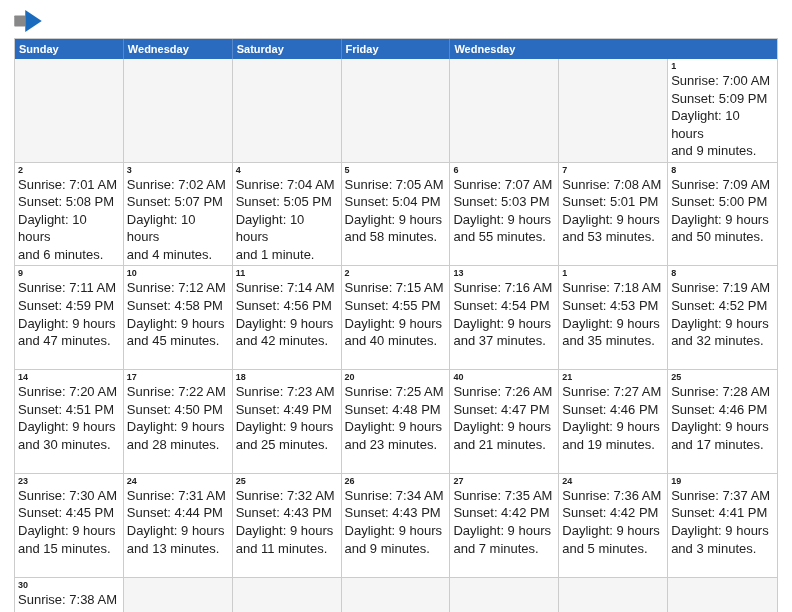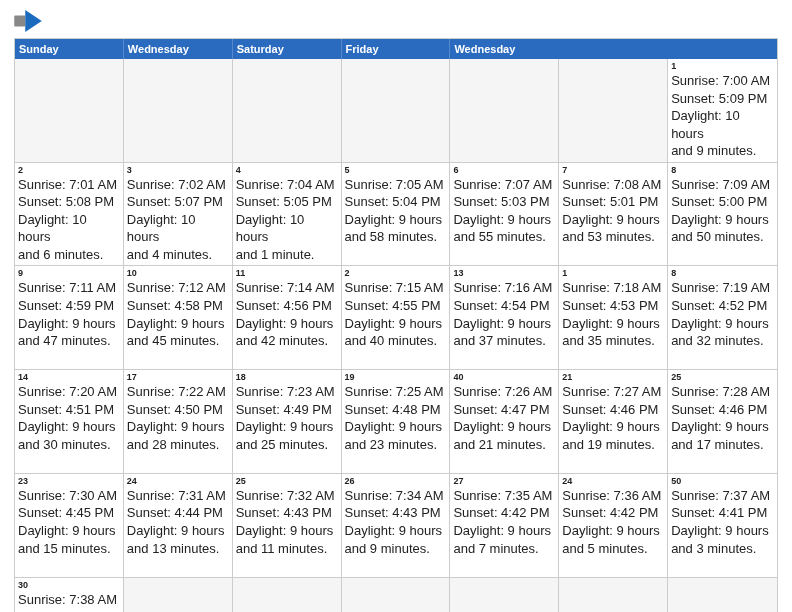--- a/index.html
+++ b/index.html
@@ -206,21 +206,21 @@
         </div>
         <div class="cal-cell">
           <span class="day-number">17</span>
           <div class="cell-text">Sunrise: 7:22 AM<br>Sunset: 4:50 PM<br>Daylight: 9 hours<br>and 28 minutes.</div>
         </div>
         <div class="cal-cell">
           <span class="day-number">18</span>
           <div class="cell-text">Sunrise: 7:23 AM<br>Sunset: 4:49 PM<br>Daylight: 9 hours<br>and 25 minutes.</div>
         </div>
         <div class="cal-cell">
-          <span class="day-number">19</span>
+          <span class="day-number">20</span>
           <div class="cell-text">Sunrise: 7:25 AM<br>Sunset: 4:48 PM<br>Daylight: 9 hours<br>and 23 minutes.</div>
         </div>
         <div class="cal-cell">
           <span class="day-number">40</span>
           <div class="cell-text">Sunrise: 7:26 AM<br>Sunset: 4:47 PM<br>Daylight: 9 hours<br>and 21 minutes.</div>
         </div>
         <div class="cal-cell">
           <span class="day-number">21</span>
           <div class="cell-text">Sunrise: 7:27 AM<br>Sunset: 4:46 PM<br>Daylight: 9 hours<br>and 19 minutes.</div>
         </div>
@@ -246,21 +246,21 @@
         </div>
         <div class="cal-cell">
           <span class="day-number">27</span>
           <div class="cell-text">Sunrise: 7:35 AM<br>Sunset: 4:42 PM<br>Daylight: 9 hours<br>and 7 minutes.</div>
         </div>
         <div class="cal-cell">
           <span class="day-number">24</span>
           <div class="cell-text">Sunrise: 7:36 AM<br>Sunset: 4:42 PM<br>Daylight: 9 hours<br>and 5 minutes.</div>
         </div>
         <div class="cal-cell">
-          <span class="day-number">50</span>
+          <span class="day-number">19</span>
           <div class="cell-text">Sunrise: 7:37 AM<br>Sunset: 4:41 PM<br>Daylight: 9 hours<br>and 3 minutes.</div>
         </div>
         <div class="cal-cell last-row">
           <span class="day-number">30</span>
           <div class="cell-text">Sunrise: 7:38 AM<br>Sunset: 4:41 PM<br>Daylight: 9 hours<br>and 2 minutes.</div>
         </div>
         <div class="cal-cell empty last-row"></div>
         <div class="cal-cell empty last-row"></div>
         <div class="cal-cell empty last-row"></div>
         <div class="cal-cell empty last-row"></div>

